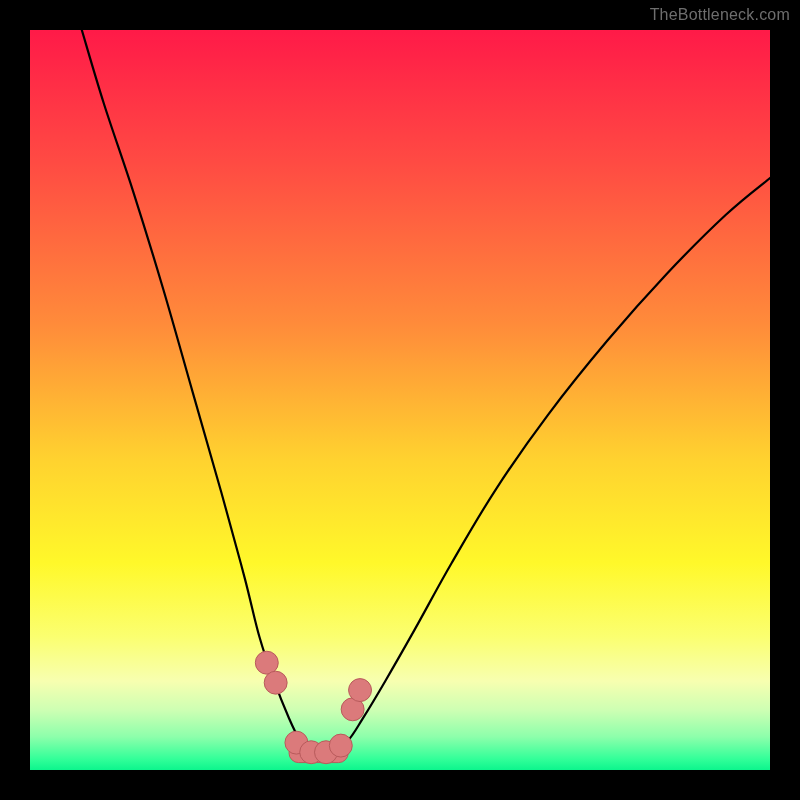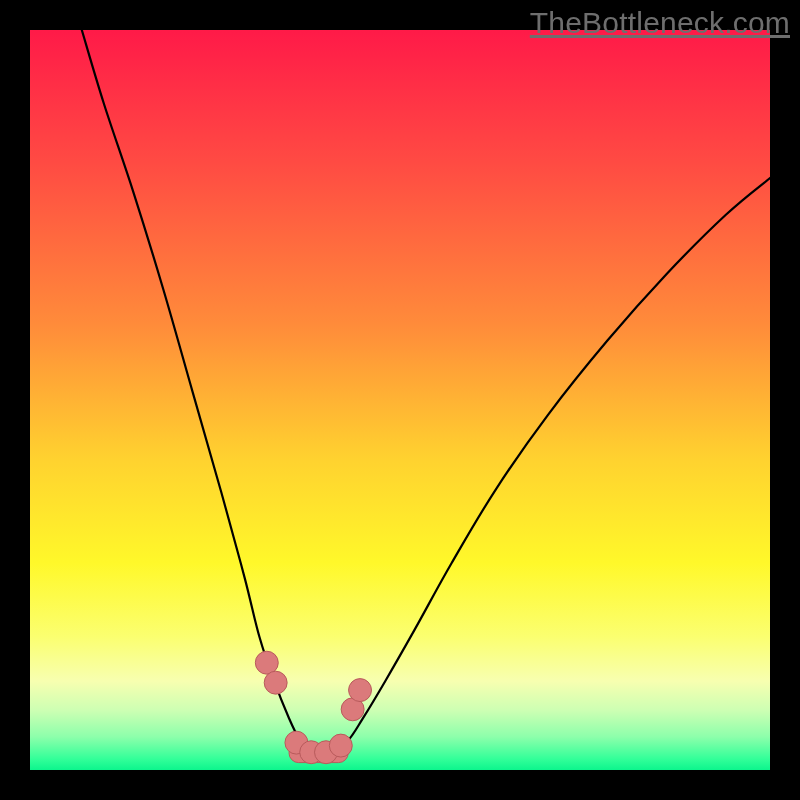--- a/index.html
+++ b/index.html
@@ -40,25 +40,24 @@
     top: 0;
     width: 100%;
     height: 100%;
     pointer-events: none;
   }
   .watermark {
     position: absolute;
     top: 6px;
     right: 10px;
     color: #6e6e6e;
-    font-size: 30px;
+    font-size: 16px;
     font-weight: 500;
     letter-spacing: 0.2px;
     user-select: none;
-    text-decoration: underline;
   }
 </style>
 </head>
 <body>
 
 <div class="frame">
 
   <div class="plot">
 
     <svg class="gradient" viewBox="0 0 740 740" preserveAspectRatio="none">

